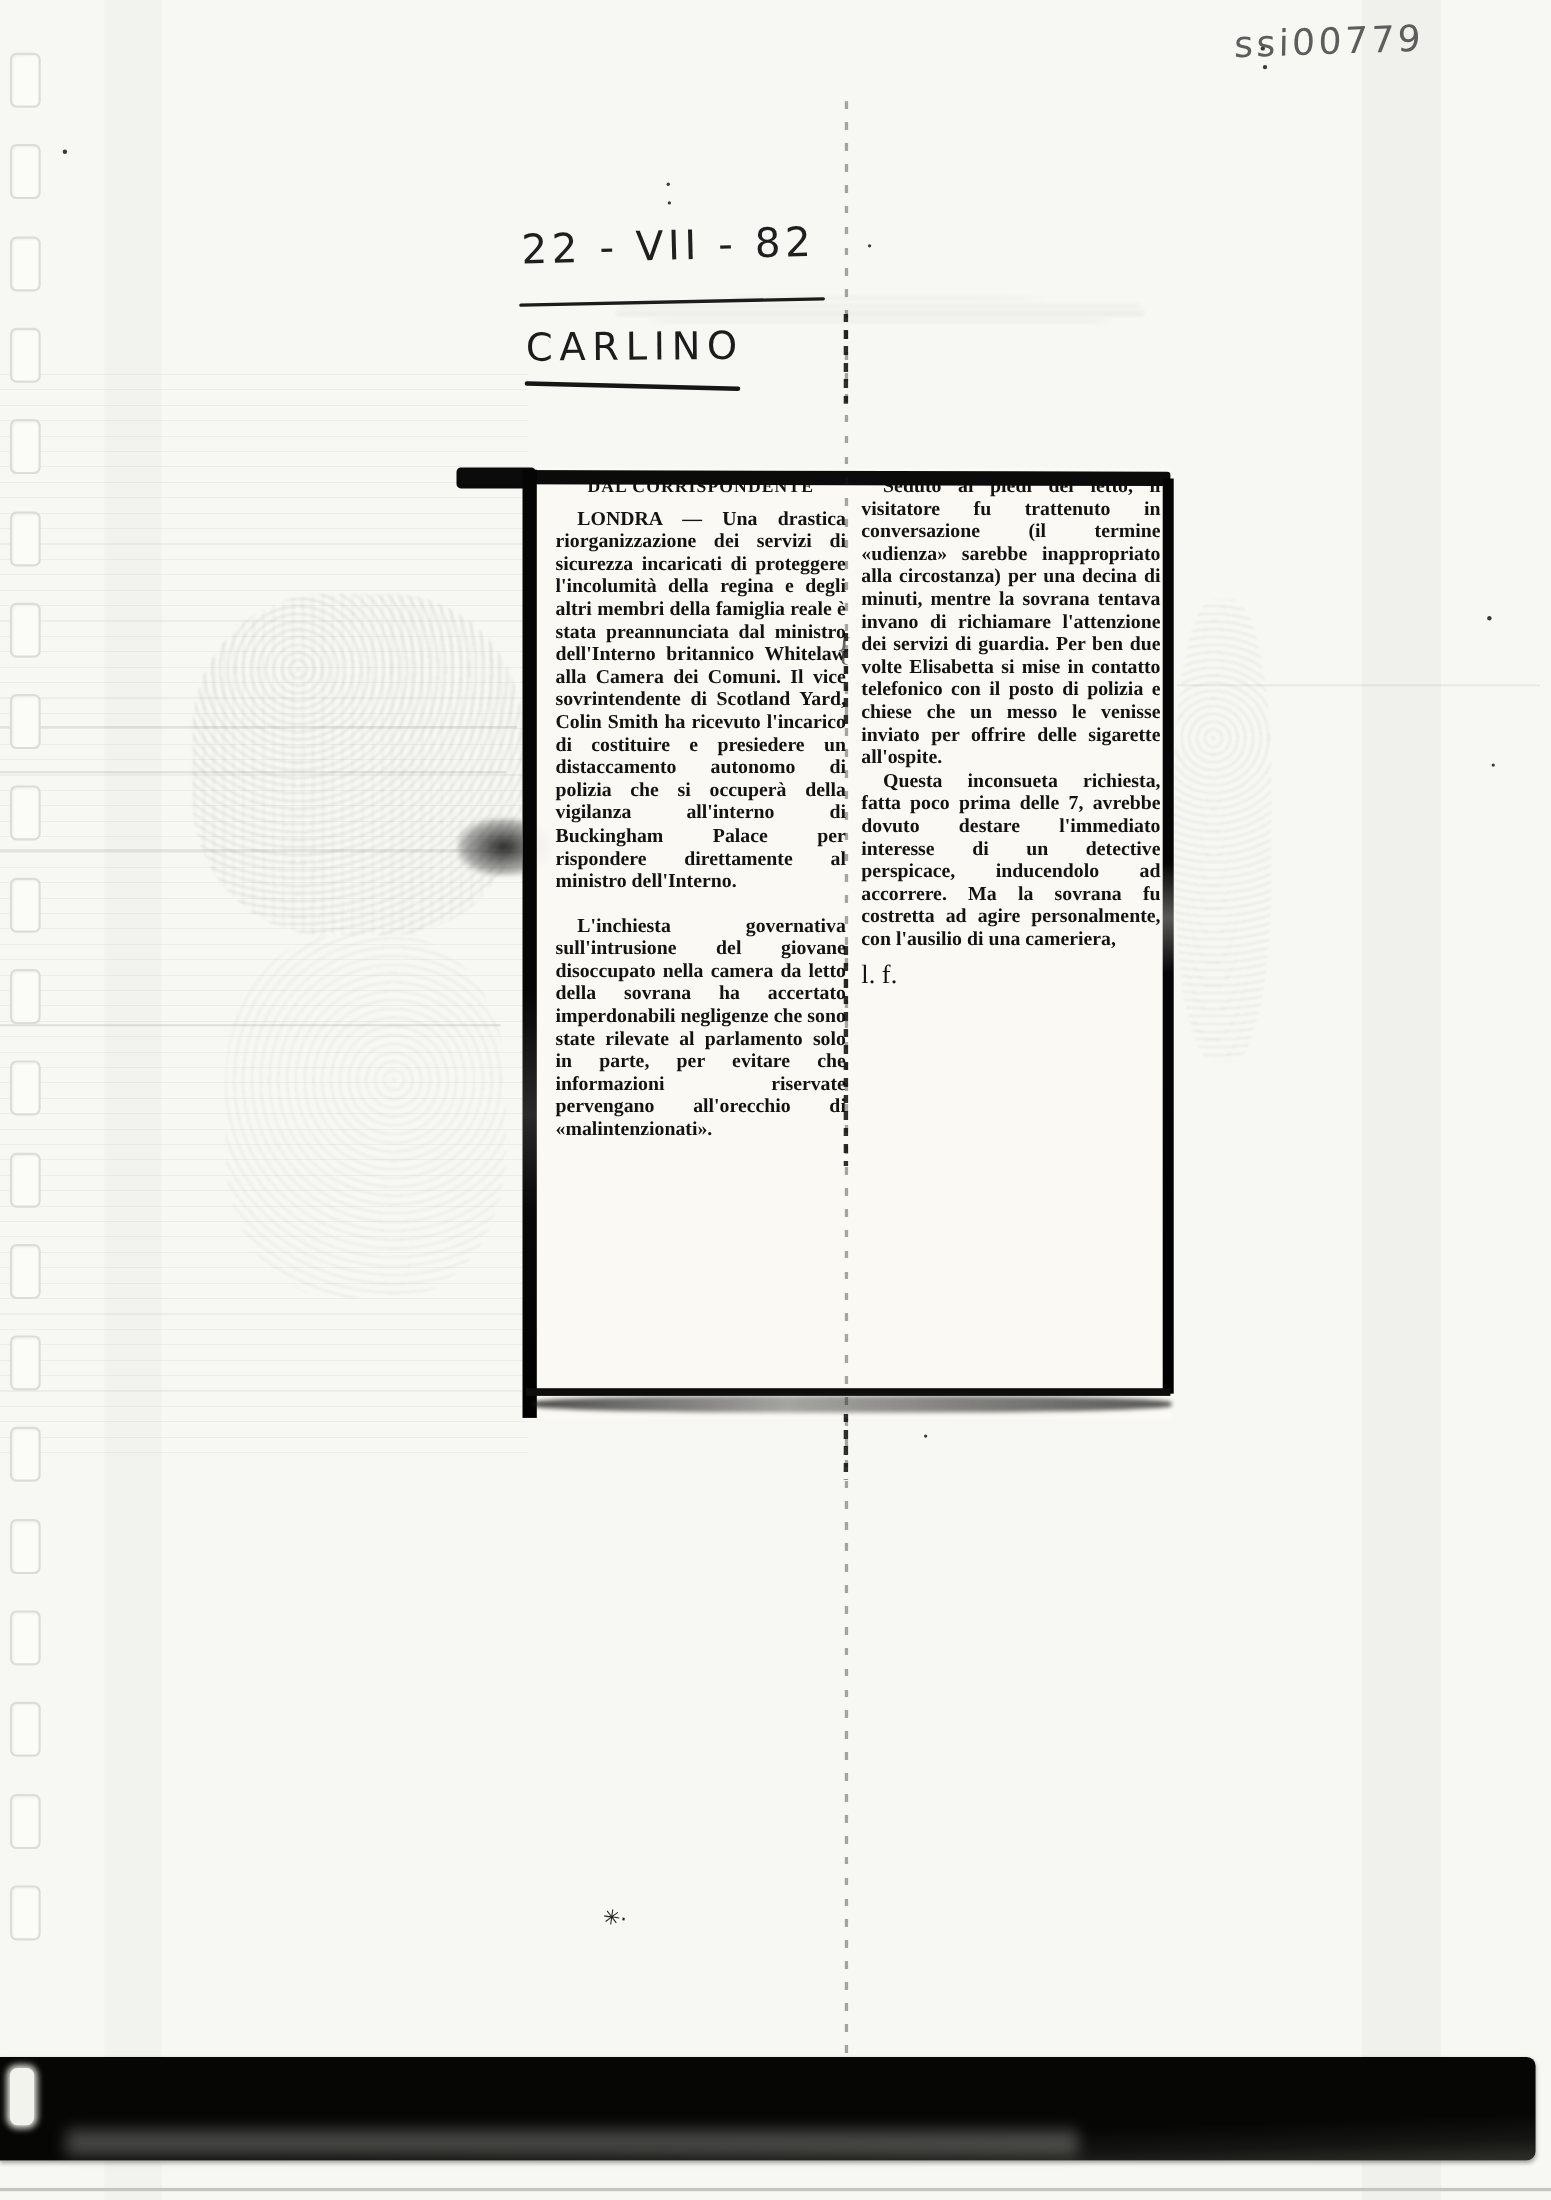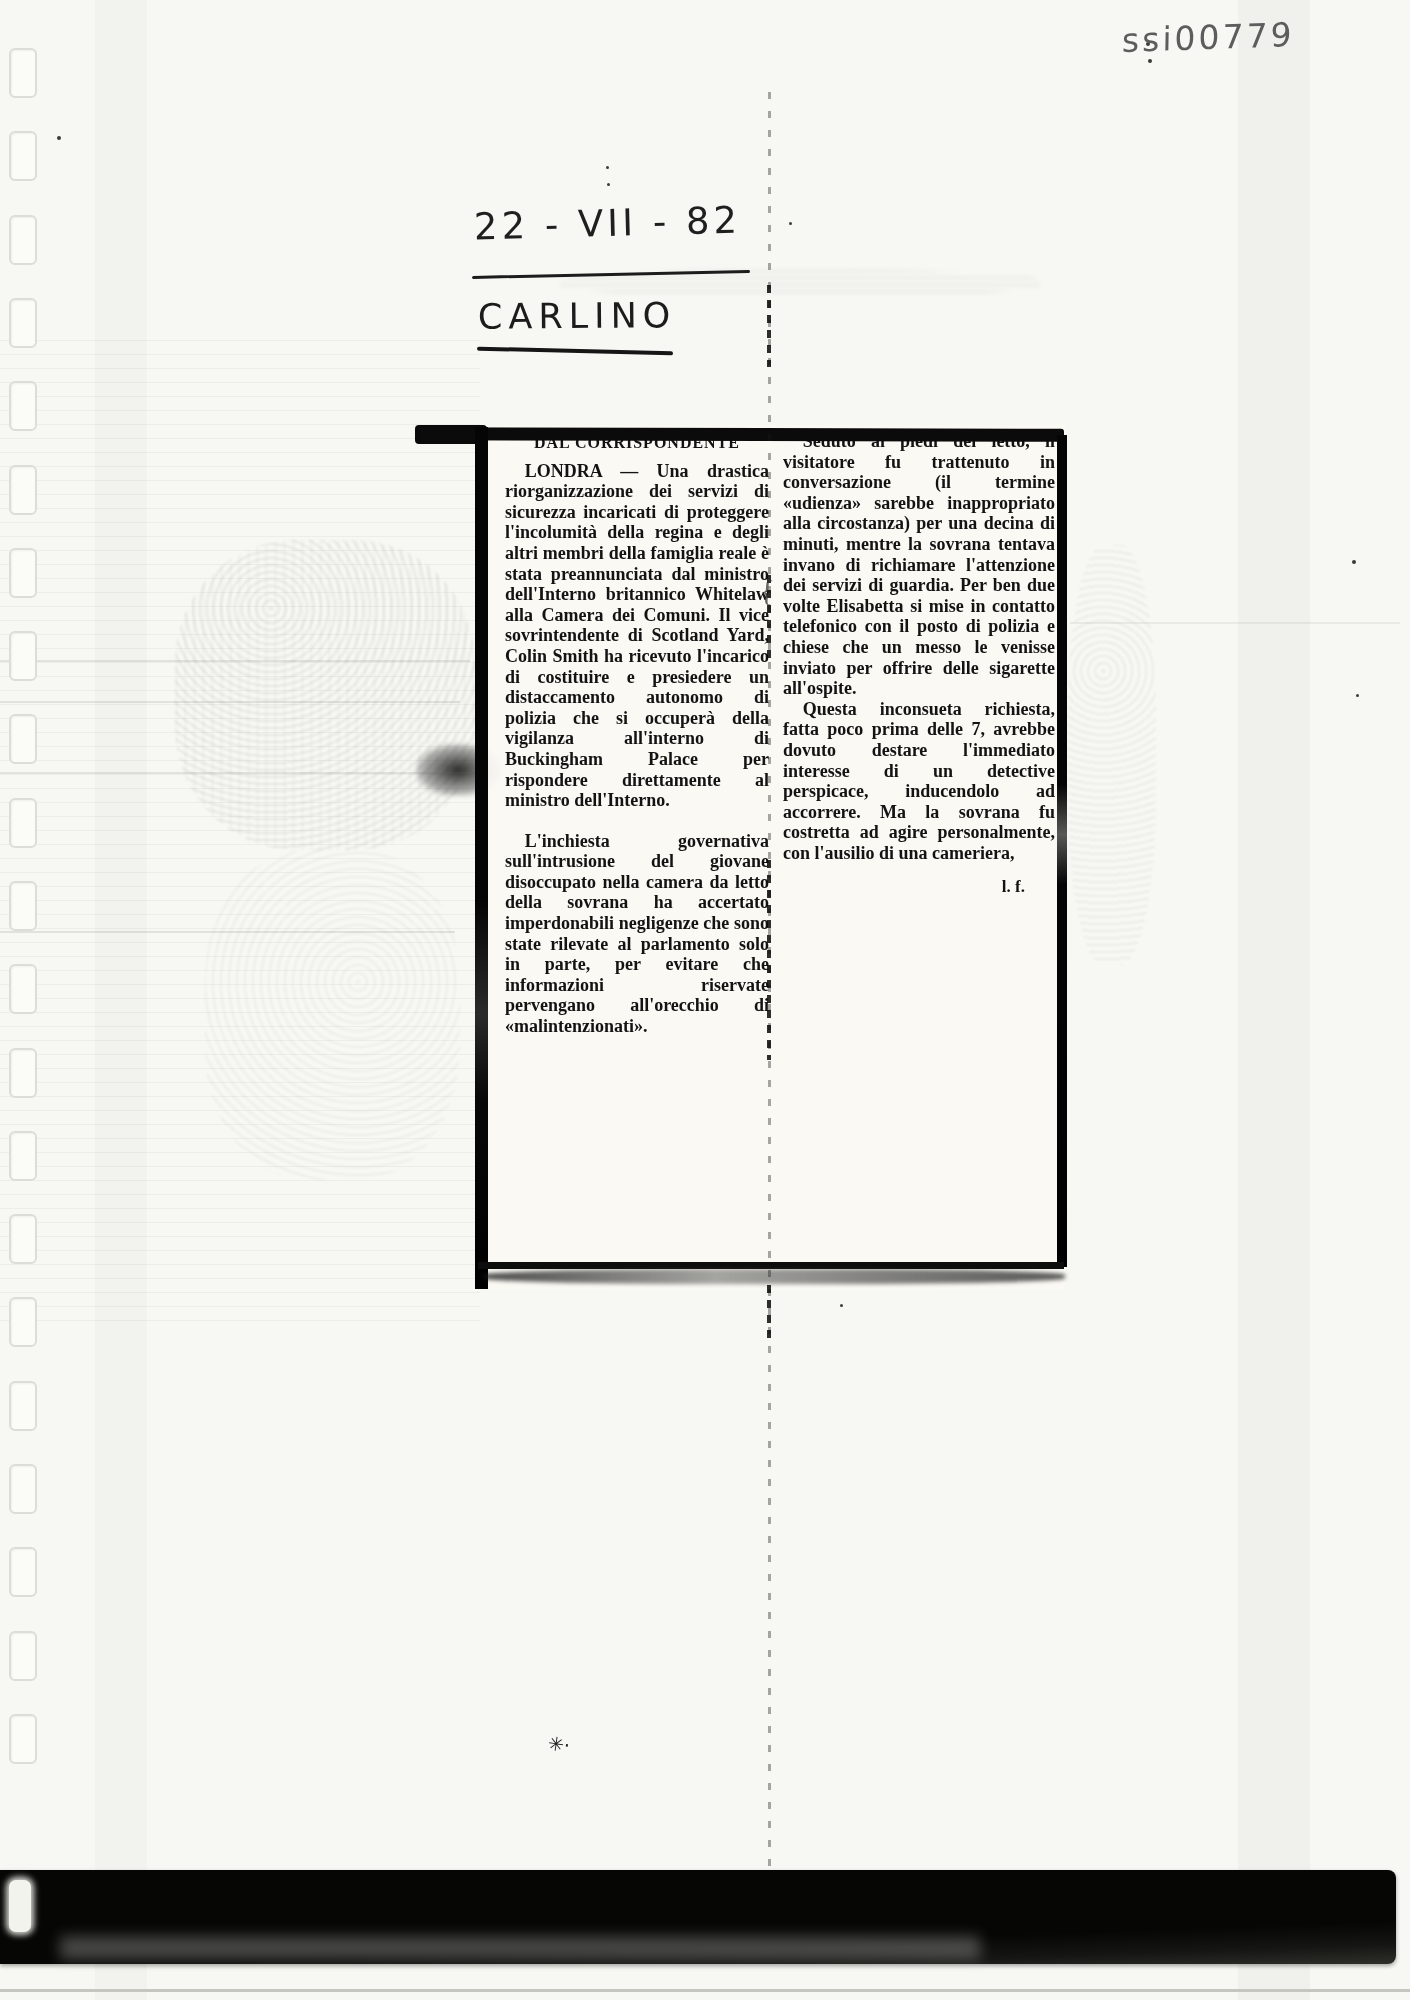--- a/index.html
+++ b/index.html
@@ -69,21 +69,21 @@
   .headline{margin:0;padding:20px 0 0 26px;font-family:"Liberation Sans",sans-serif;
         font-weight:bold;font-size:64px;line-height:70px;letter-spacing:1px;color:#0c0c0c;
         -webkit-text-stroke:2.4px #0c0c0c;}
   .columns{display:flex;gap:14px;padding:6px 6px 0 30px;}
   .col{width:264px;font-size:18px;line-height:20.6px;font-weight:bold;text-align:justify;
         color:#131313;}
   .col-right{width:272px;}
   .kicker{text-align:center;font-size:16px;letter-spacing:1px;margin:2px 0 7px 0;font-weight:bold;}
   .col p{margin:0;text-indent:1.1em;}
   .col p.gap-top{margin-top:20px;}
-  .byline{text-align:right;padding-right:30px;margin-top:14px;font-weight:bold;font-size:17px;}
+  .byline{padding-right:30px;margin-top:14px;font-weight:normal;font-size:24px;}
   
   .toner-bar{position:absolute;left:0;top:1870px;width:1396px;height:94px;z-index:5;
         background:linear-gradient(178deg,#060605 0 70%,#151513 86%,#2e2e2a 100%);
         border-radius:0 8px 8px 0;box-shadow:0 2px 4px rgba(0,0,0,.35);}
   .toner-fade{position:absolute;left:60px;top:1936px;width:920px;height:24px;z-index:5;
         background:rgba(190,190,184,.35);filter:blur(7px);}
   .bottom-rule{position:absolute;left:0;top:1989px;width:1410px;height:3px;background:#c6c6c1;}
 </style>
 </head>
 <body>

